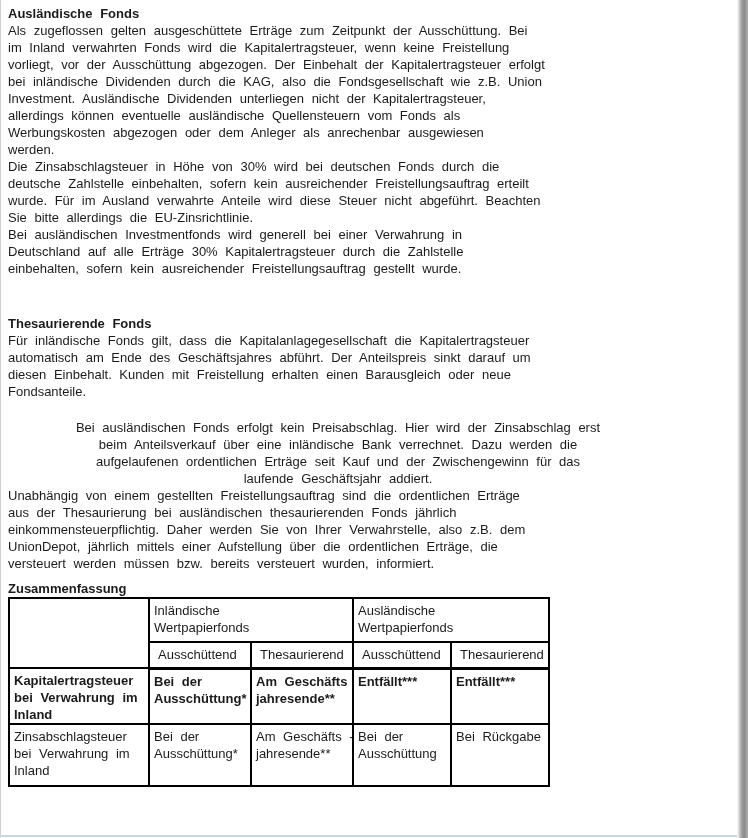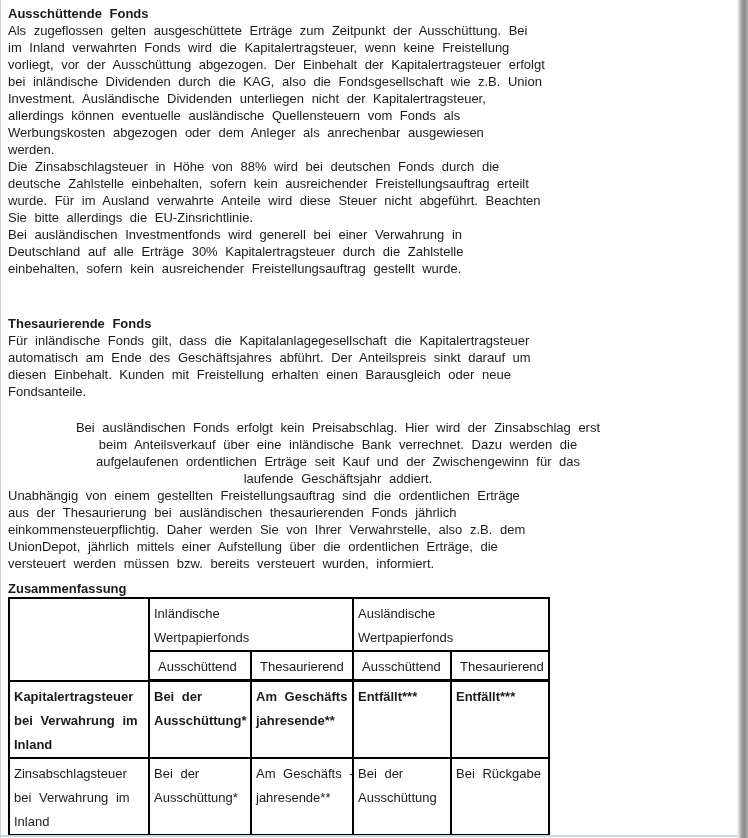--- a/index.html
+++ b/index.html
@@ -31,21 +31,21 @@
     border-collapse: collapse;
     table-layout: fixed;
     width: 540px;
     margin-top: 0;
   }
   table.summary td {
     border: 2px solid #000000;
     vertical-align: top;
     padding: 3px 4px 0 4px;
     font-size: 13px;
-    line-height: 24px;
+    line-height: 17px;
     word-spacing: 4px;
     white-space: pre;
     overflow: hidden;
   }
   tr.grouphead  { height: 44px; }
   tr.subhead    { height: 26px; }
   tr.subhead td { border-bottom-width: 3px; padding-left: 8px; }
   tr.datarow1   { height: 56px; font-weight: bold; }
   tr.datarow2   { height: 62px; }
 
@@ -66,31 +66,31 @@
     width: 100%; height: 2px;
     background: #c9d7e4;
     z-index: 4;
   }
 </style>
 </head>
 <body>
 
 <div class="content">
 
-  <div class="sec-heading">Ausschüttende Fonds</div>
+  <div class="sec-heading">Ausländische Fonds</div>
 
   <div class="para">Als zugeflossen gelten ausgeschüttete Erträge zum Zeitpunkt der Ausschüttung. Bei
 im Inland verwahrten Fonds wird die Kapitalertragsteuer, wenn keine Freistellung
 vorliegt, vor der Ausschüttung abgezogen. Der Einbehalt der Kapitalertragsteuer erfolgt
 bei inländische Dividenden durch die KAG, also die Fondsgesellschaft wie z.B. Union
 Investment. Ausländische Dividenden unterliegen nicht der Kapitalertragsteuer,
 allerdings können eventuelle ausländische Quellensteuern vom Fonds als
 Werbungskosten abgezogen oder dem Anleger als anrechenbar ausgewiesen
 werden.</div>
-  <div class="para">Die Zinsabschlagsteuer in Höhe von 88% wird bei deutschen Fonds durch die
+  <div class="para">Die Zinsabschlagsteuer in Höhe von 30% wird bei deutschen Fonds durch die
 deutsche Zahlstelle einbehalten, sofern kein ausreichender Freistellungsauftrag erteilt
 wurde. Für im Ausland verwahrte Anteile wird diese Steuer nicht abgeführt. Beachten
 Sie bitte allerdings die EU-Zinsrichtlinie.</div>
   <div class="para">Bei ausländischen Investmentfonds wird generell bei einer Verwahrung in
 Deutschland auf alle Erträge 30% Kapitalertragsteuer durch die Zahlstelle
 einbehalten, sofern kein ausreichender Freistellungsauftrag gestellt wurde.</div>
 
   <div class="sec-heading mt-sec2">Thesaurierende Fonds</div>
 
   <div class="para">Für inländische Fonds gilt, dass die Kapitalanlagegesellschaft die Kapitalertragsteuer

